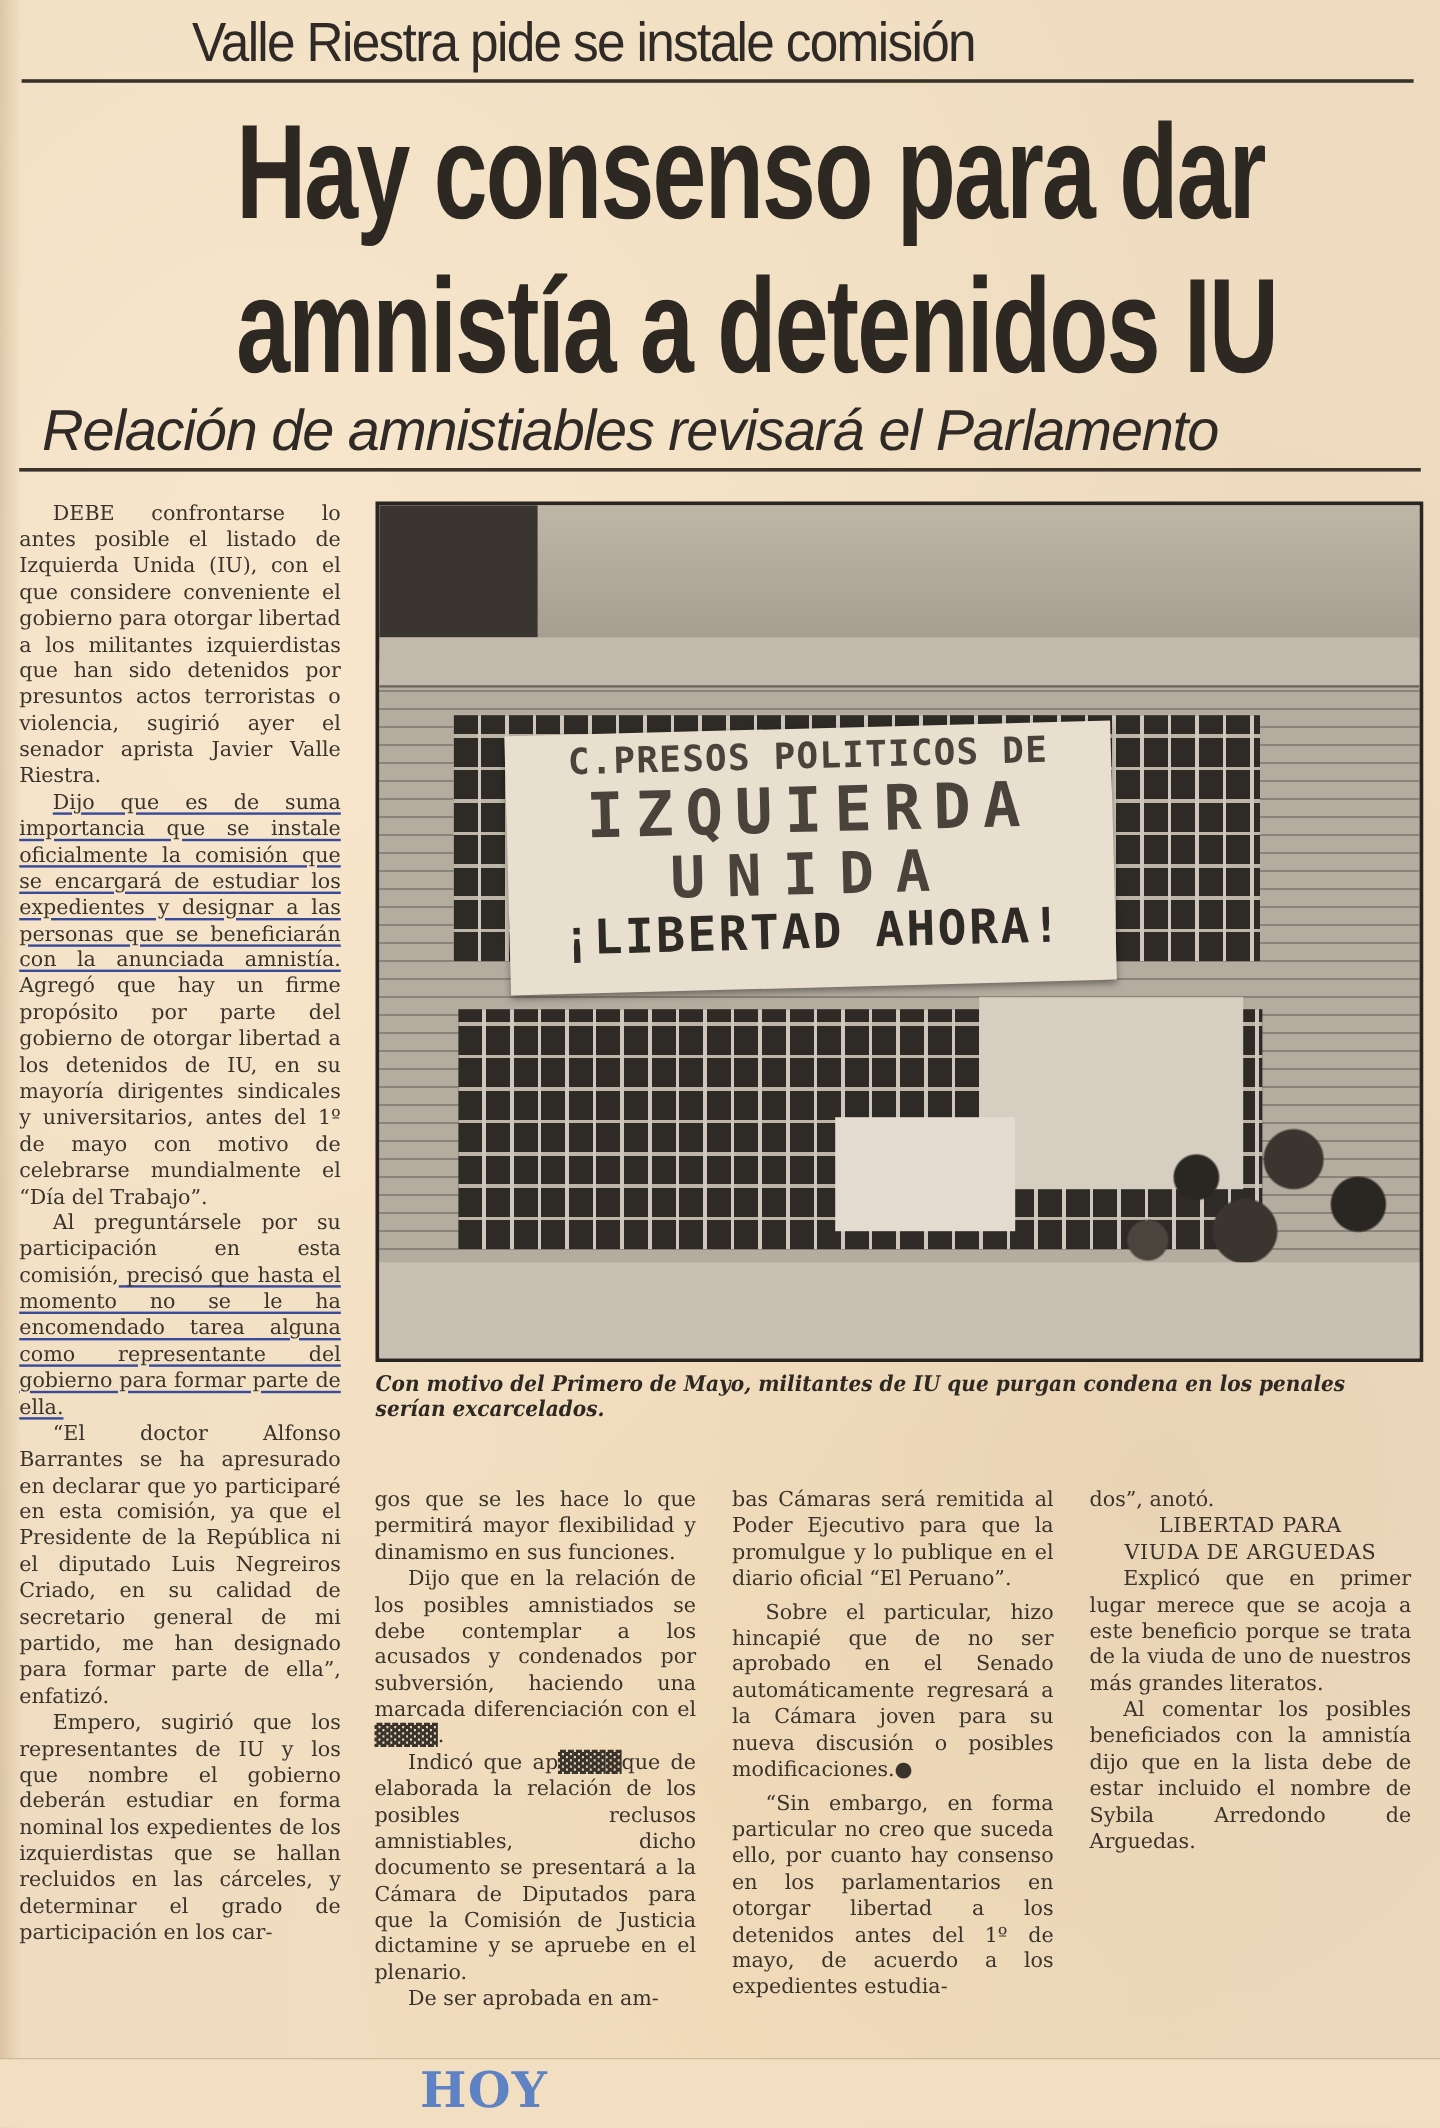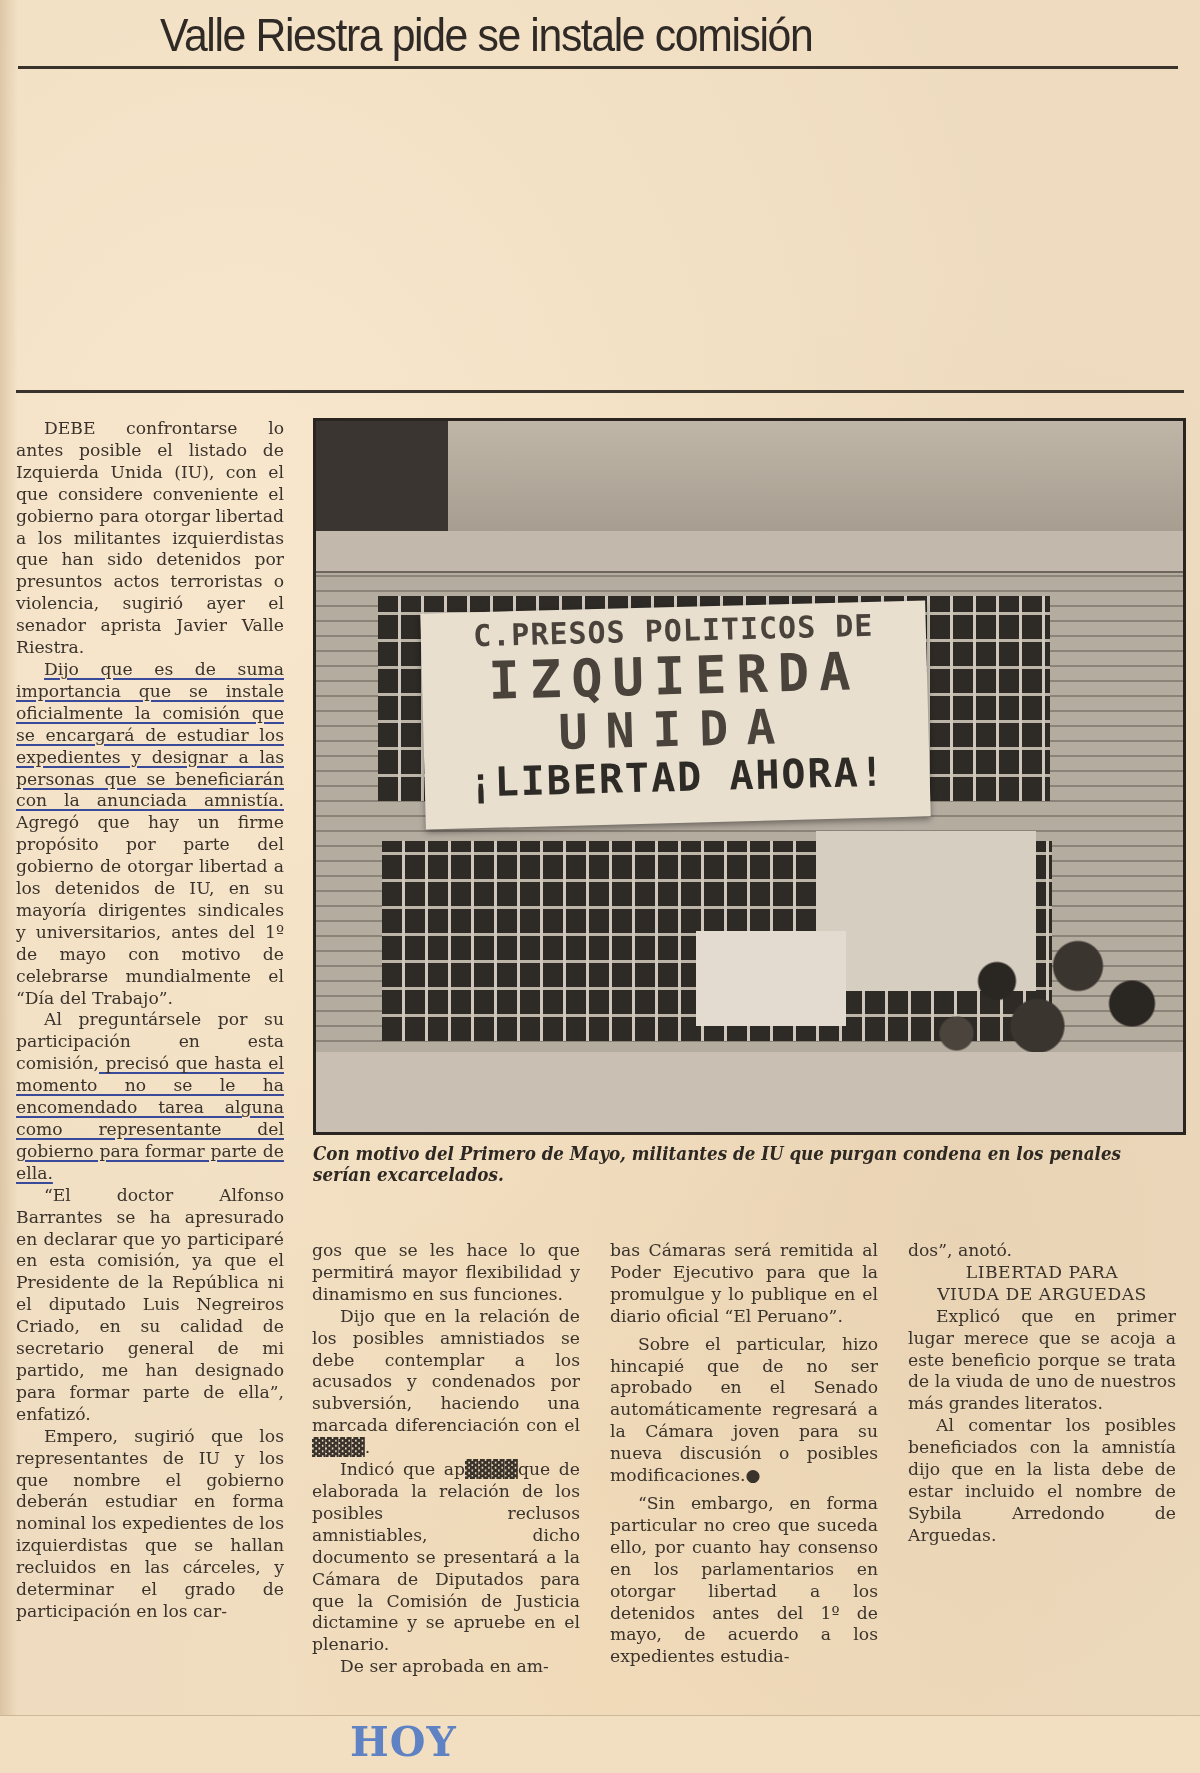--- a/index.html
+++ b/index.html
@@ -120,21 +120,26 @@
 </style>
 </head>
 <body>
 
 <div class="clip">
   <div class="tear-left"></div>
 
   <div class="kicker">Valle Riestra pide se instale comisión</div>
   <div class="rule" style="left:18px; top:66px; width:1160px;"></div>
 
+  <div class="headline">
+    <span>Hay consenso para dar</span>
+    <span>amnistía a detenidos IU</span>
+  </div>
 
+  <div class="deck">Relación de amnistiables revisará el Parlamento</div>
   <div class="rule" style="left:16px; top:390px; width:1168px;"></div>
 
   <div class="photo">
     <div class="wall"></div>
     <div class="sky"></div>
     <div class="corner-window"></div>
     <div class="beam"></div>
     <div class="window" style="left:62px; top:175px; width:672px; height:205px;"></div>
     <div class="window" style="left:66px; top:420px; width:670px; height:200px;"></div>
     <div class="cloth"></div>

